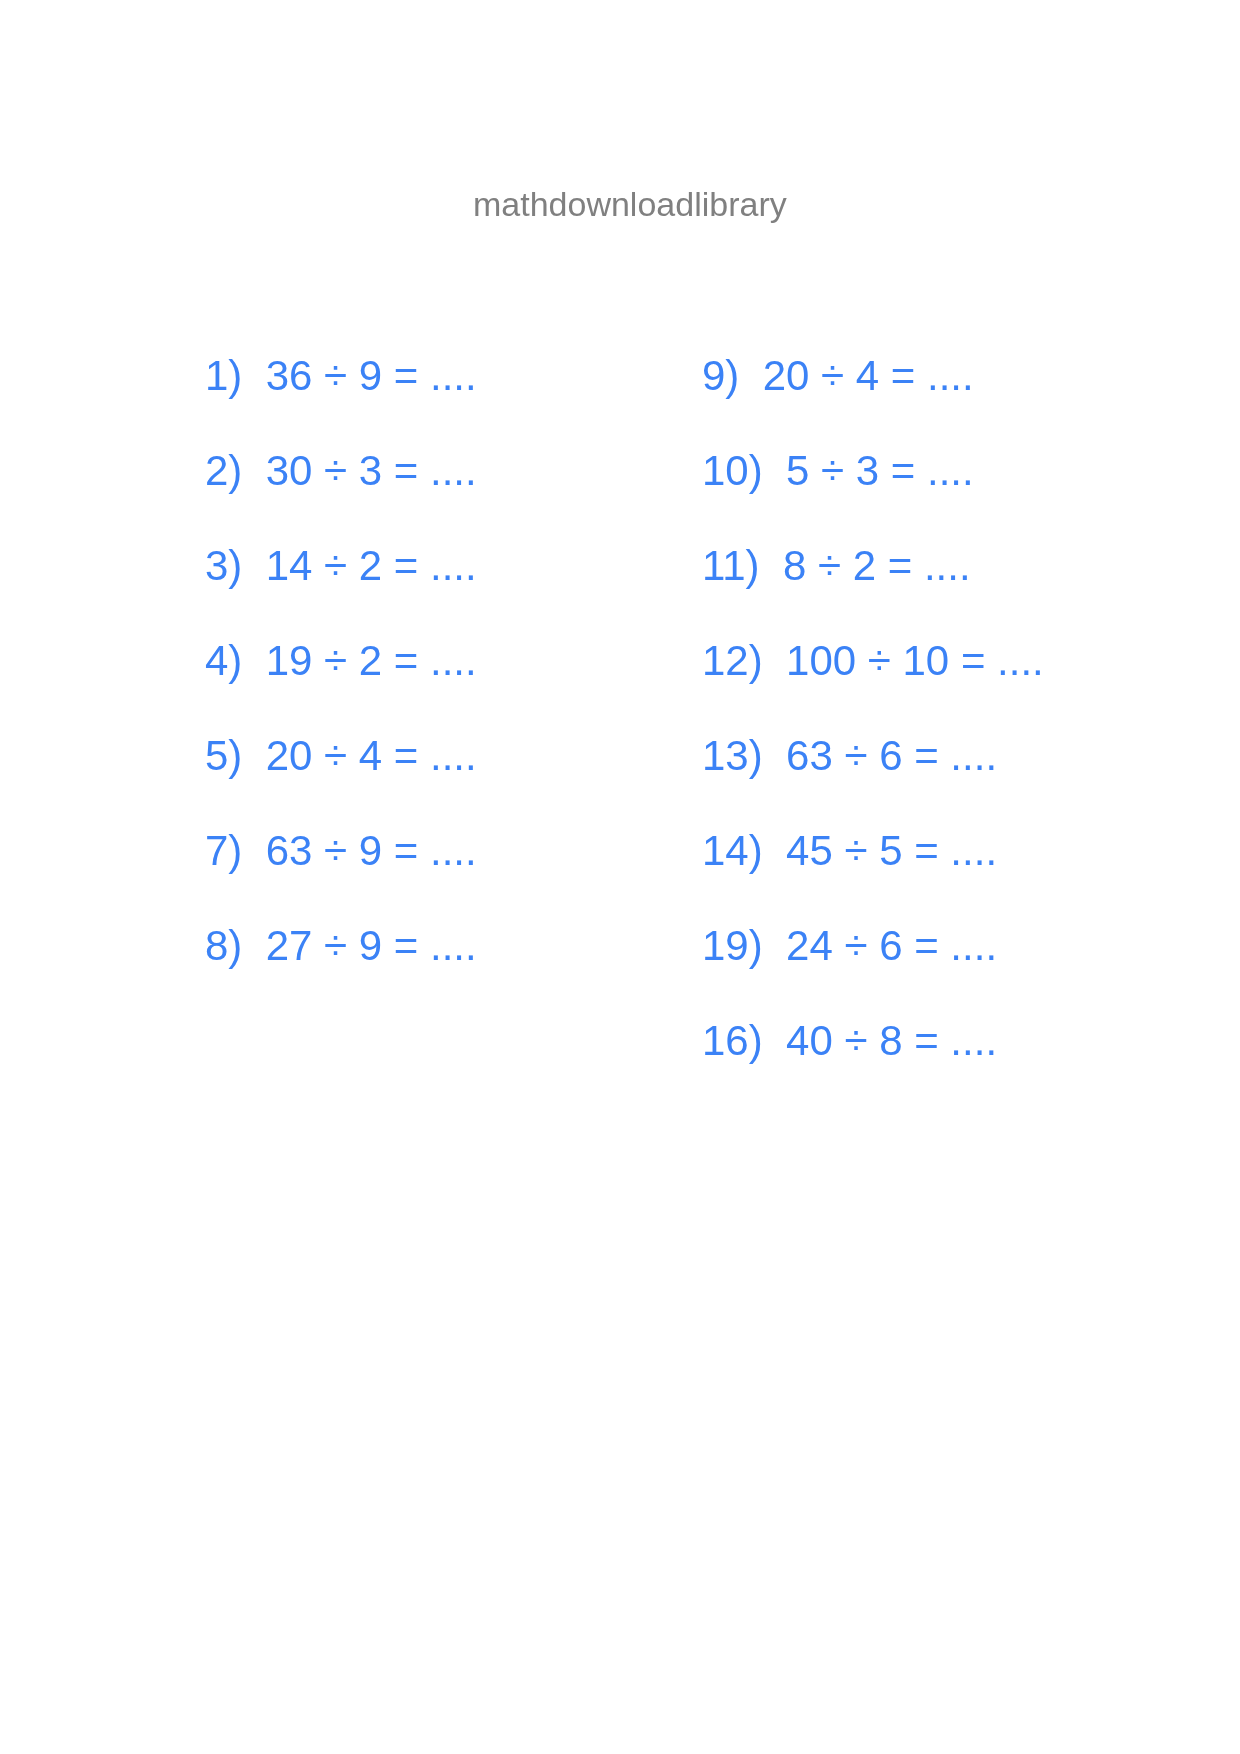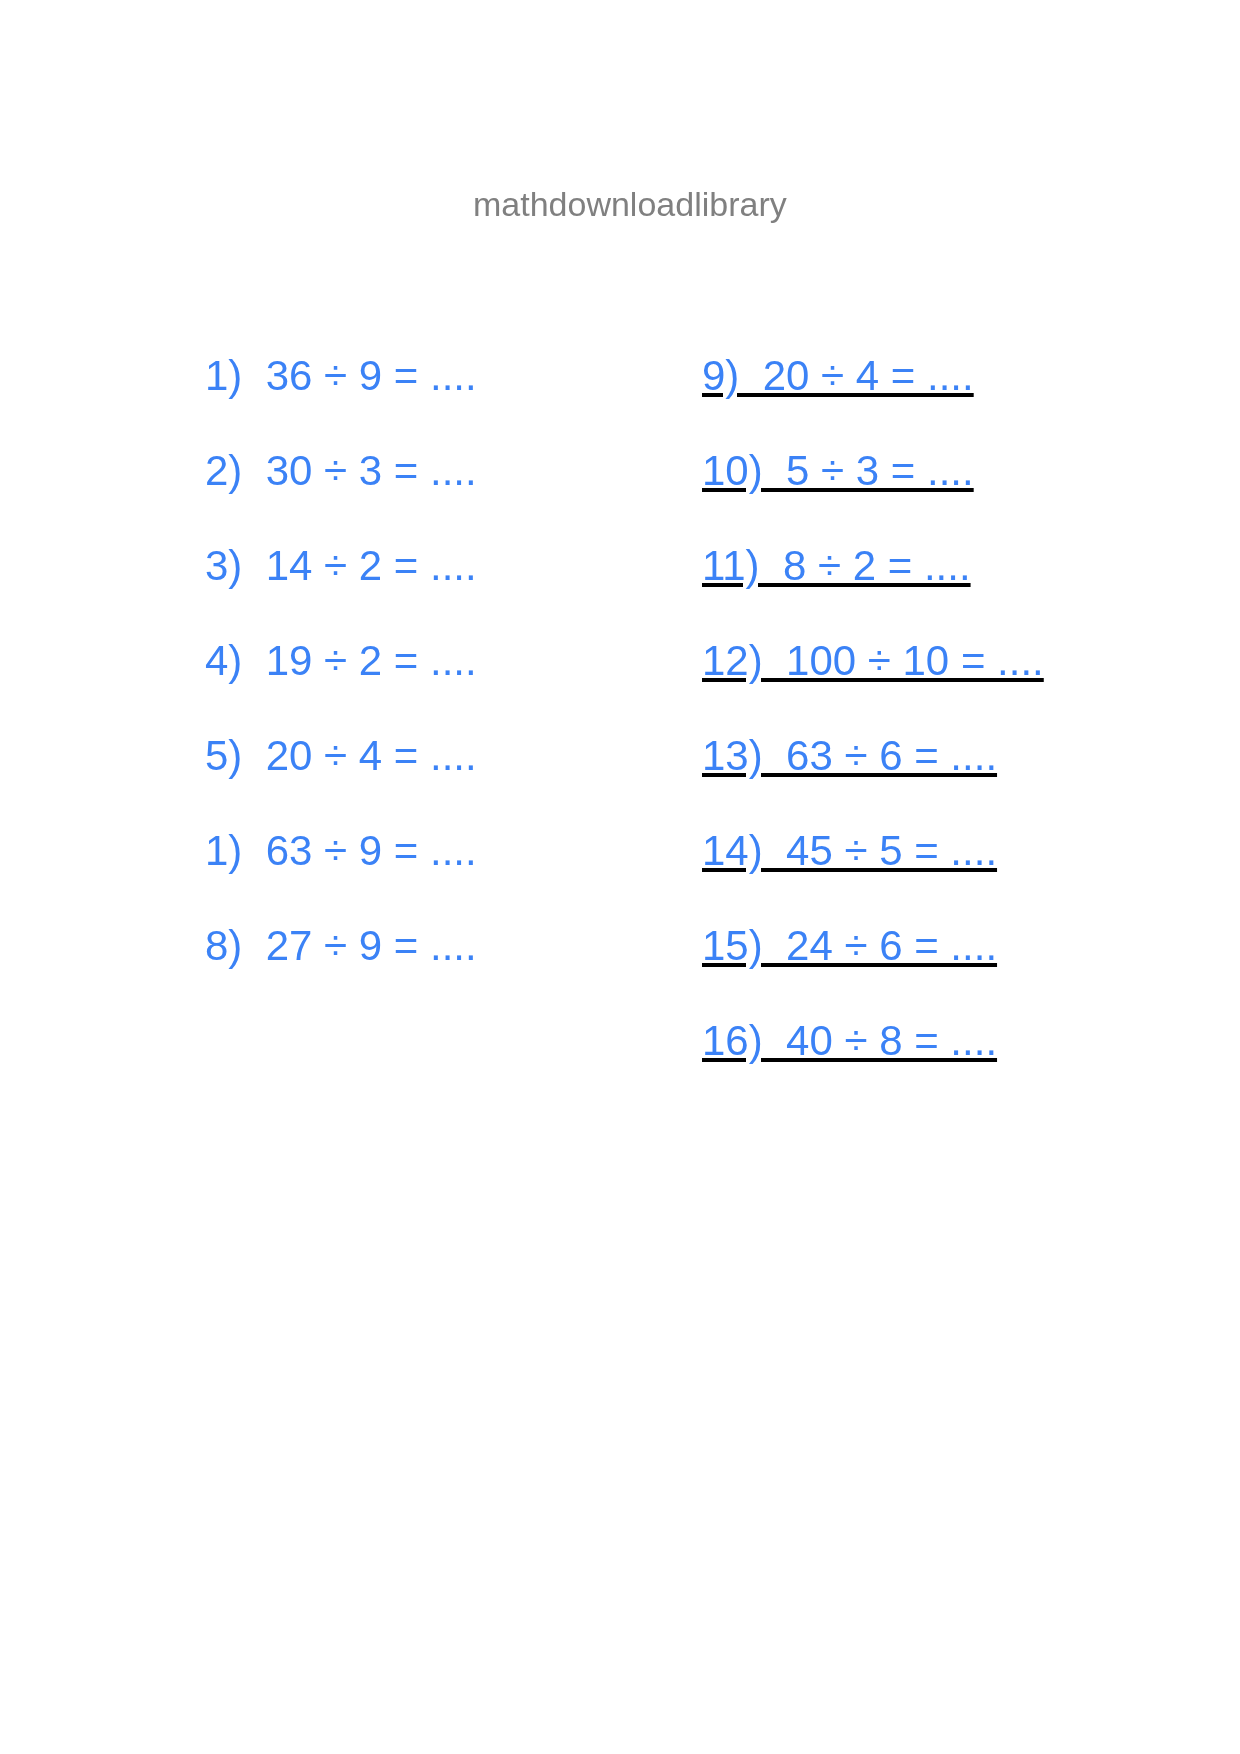--- a/index.html
+++ b/index.html
@@ -38,21 +38,21 @@
       font-size: 34px;
       line-height: 42px;
       white-space: pre;
       color: #808080;
     }
     .column {
       position: absolute;
       top: 355px;
     }
     .column.left { left: 205px; }
-    .column.right { left: 702px; text-decoration: underline; }
+    .column.right { left: 702px; }
     .problem {
       font-size: 42px;
       line-height: 42px;
       height: 95px;
       white-space: pre;
       color: #3b82f6;
     }
   </style>
 </head>
 <body>
@@ -60,28 +60,28 @@
 <div class="page">
 
   <div class="subtitle">mathdownloadlibrary</div>
 
   <div class="column left">
     <div class="problem">1)  36 ÷ 9 = ....</div>
     <div class="problem">2)  30 ÷ 3 = ....</div>
     <div class="problem">3)  14 ÷ 2 = ....</div>
     <div class="problem">4)  19 ÷ 2 = ....</div>
     <div class="problem">5)  20 ÷ 4 = ....</div>
-    <div class="problem">1)  63 ÷ 9 = ....</div>
+    <div class="problem">7)  63 ÷ 9 = ....</div>
     <div class="problem">8)  27 ÷ 9 = ....</div>
   </div>
 
   <div class="column right">
     <div class="problem">9)  20 ÷ 4 = ....</div>
     <div class="problem">10)  5 ÷ 3 = ....</div>
     <div class="problem">11)  8 ÷ 2 = ....</div>
     <div class="problem">12)  100 ÷ 10 = ....</div>
     <div class="problem">13)  63 ÷ 6 = ....</div>
     <div class="problem">14)  45 ÷ 5 = ....</div>
-    <div class="problem">15)  24 ÷ 6 = ....</div>
+    <div class="problem">19)  24 ÷ 6 = ....</div>
     <div class="problem">16)  40 ÷ 8 = ....</div>
   </div>
 
 </div>
 
 </body></html>

